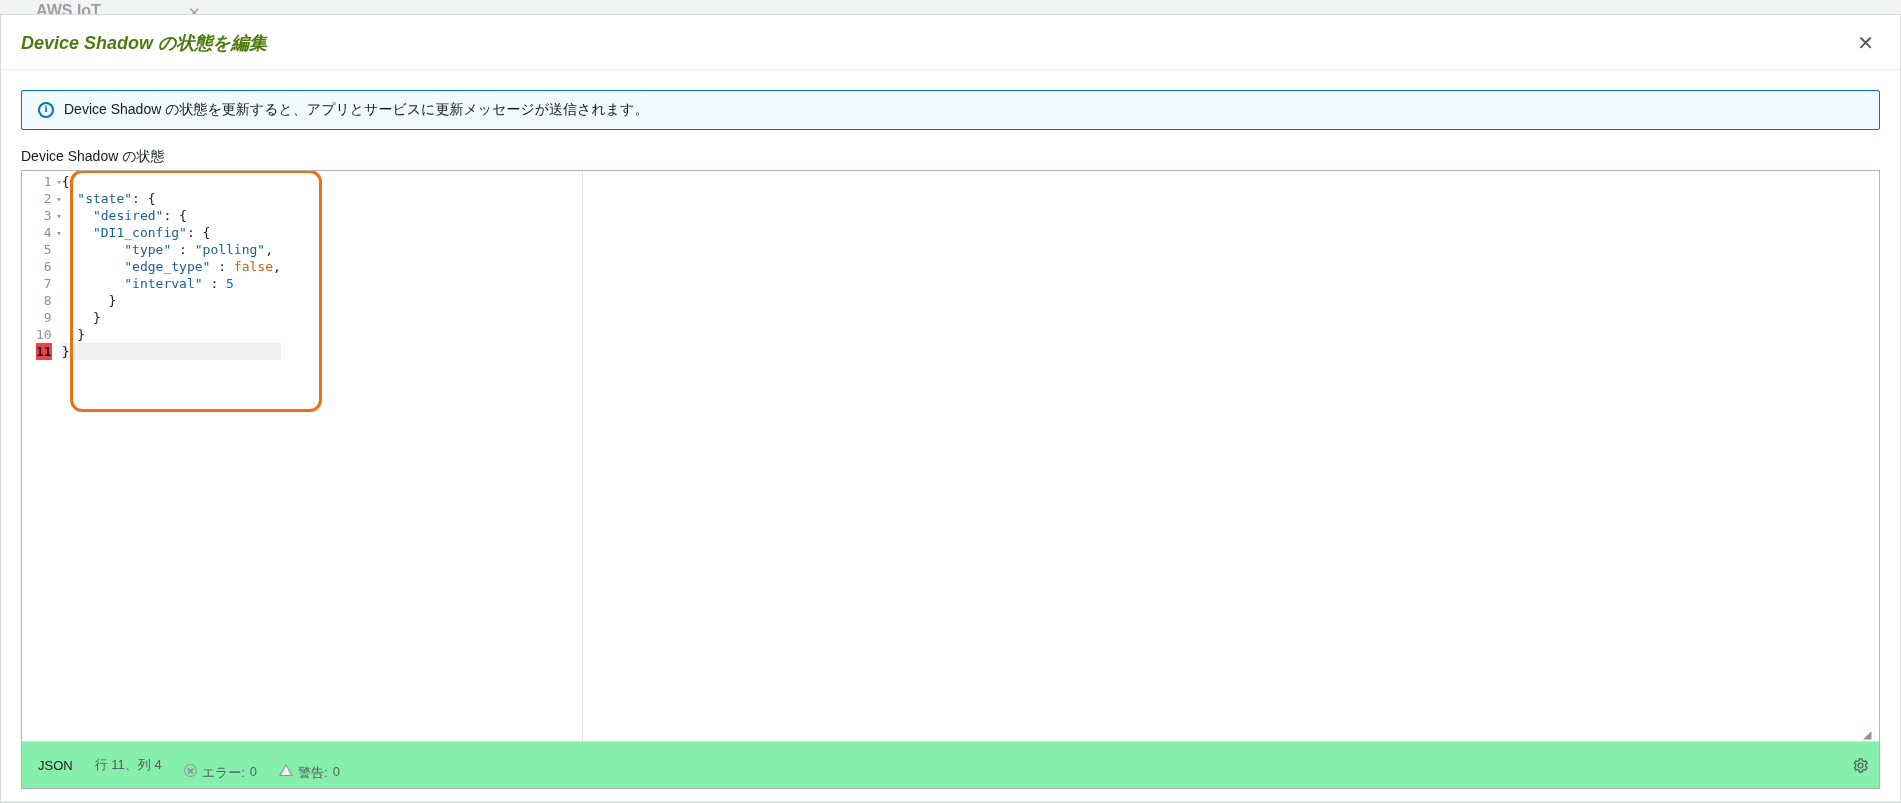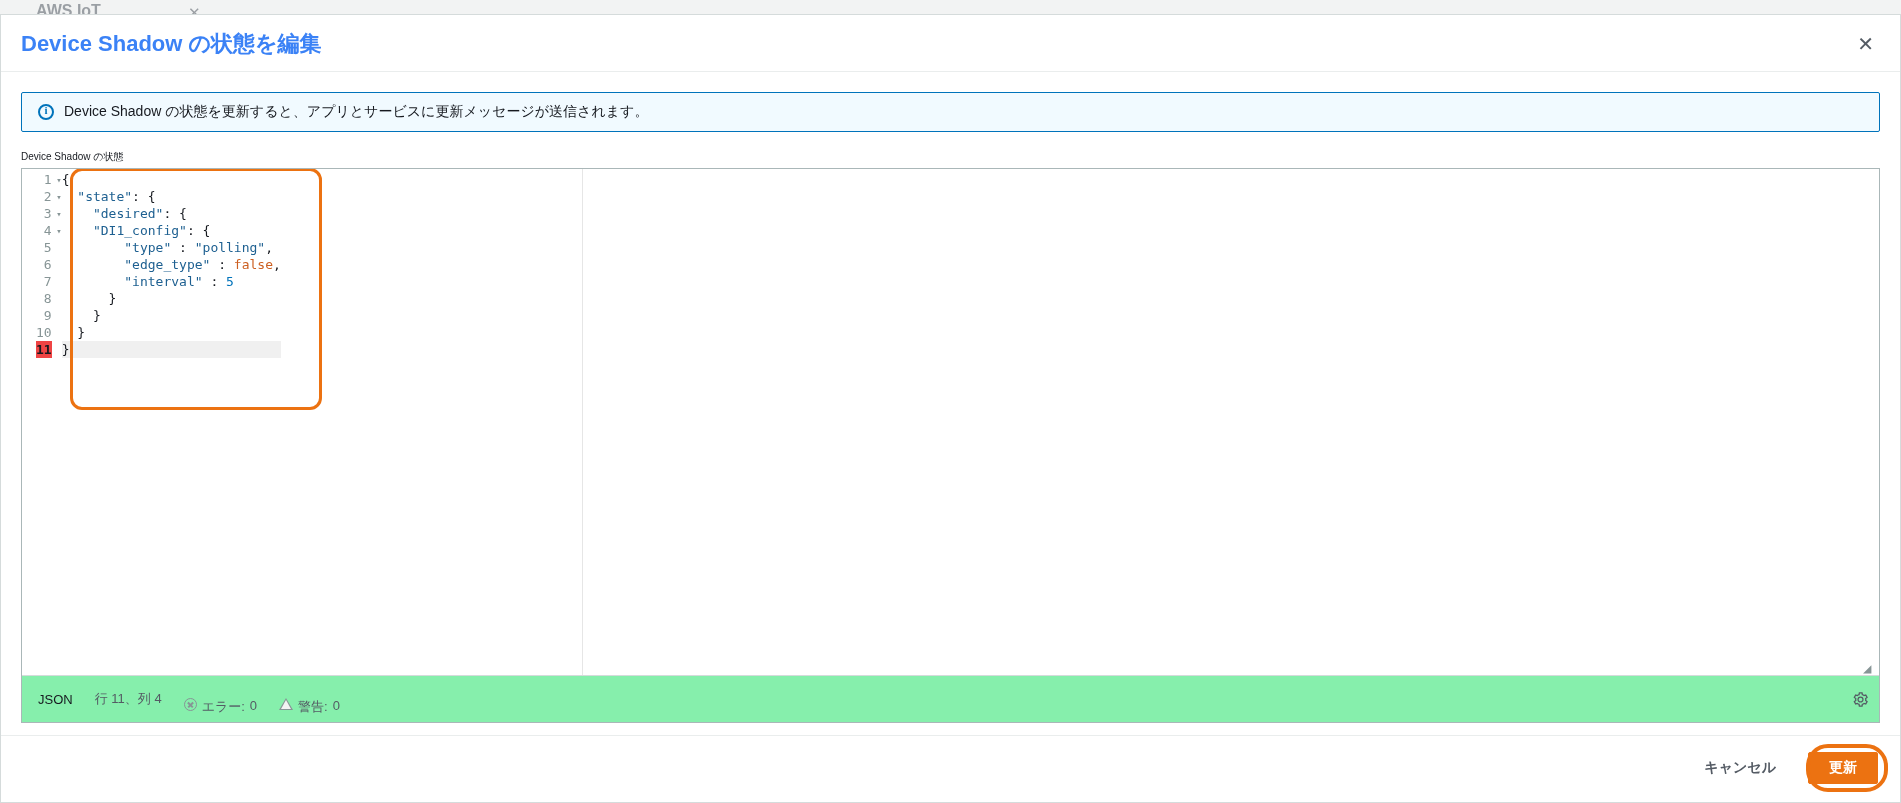--- a/index.html
+++ b/index.html
@@ -38,23 +38,24 @@
     display: flex;
     flex-direction: column;
   }
   .modal-header {
     display: flex;
     align-items: center;
     justify-content: space-between;
     padding: 14px 20px 12px 20px;
   }
   .modal-title {
-    font-size: 22px;
+    font-size: 18px;
     font-weight: 700;
-    color: #3b82f6;
+    color: #4d7c0f;
+    font-style: italic;
   }
   .modal-close-btn {
     background: none; border: none;
     font-size: 20px; line-height: 1;
     color: #545b64; cursor: pointer;
     padding: 4px 6px;
   }
   .modal-body-scroll {
     flex: 1;
     border-top: 1px solid #eaeded;
@@ -85,21 +86,21 @@
     content: "i";
     position: absolute;
     top: -2px; left: 0; right: 0;
     text-align: center;
     font-size: 11px;
     font-weight: 700;
     color: #0073bb;
     font-family: Georgia, serif;
   }
   .editor-label {
-    font-size: 10px;
+    font-size: 14px;
     color: #16191f;
     margin-bottom: 4px;
   }
   .code-editor {
     border: 1px solid #aab7b8;
     background: #fff;
     flex: 1;
     min-height: 0;
     display: flex;
     flex-direction: column;
@@ -247,19 +248,14 @@
         <span class="sb-gear">
           <svg viewBox="0 0 24 24">
               <path fill="none" stroke="#545b64" stroke-width="1.8" d="M12 8.5a3.5 3.5 0 1 0 0 7 3.5 3.5 0 0 0 0-7zm7.4 3.5c0 .5 0 .9-.1 1.4l2 1.6-1.9 3.3-2.4-.8c-.7.6-1.5 1-2.4 1.3l-.4 2.5h-3.8l-.4-2.5c-.9-.3-1.7-.7-2.4-1.3l-2.4.8L3.3 15l2-1.6c-.1-.5-.1-.9-.1-1.4s0-.9.1-1.4l-2-1.6L5.2 5.7l2.4.8c.7-.6 1.5-1 2.4-1.3L10.4 2.7h3.8l.4 2.5c.9.3 1.7.7 2.4 1.3l2.4-.8 1.9 3.3-2 1.6c.1.5.1.9.1 1.4z"></path>
             </svg>
         </span>
       </div>
     </div>
 
   </div>
 
-  <div class="modal-footer">
-    <button class="btn btn-link">キャンセル</button>
-    <button class="btn btn-primary">更新</button>
-    <div class="hb-update"></div>
-  </div>
 
 </div>
 
 </body></html>

